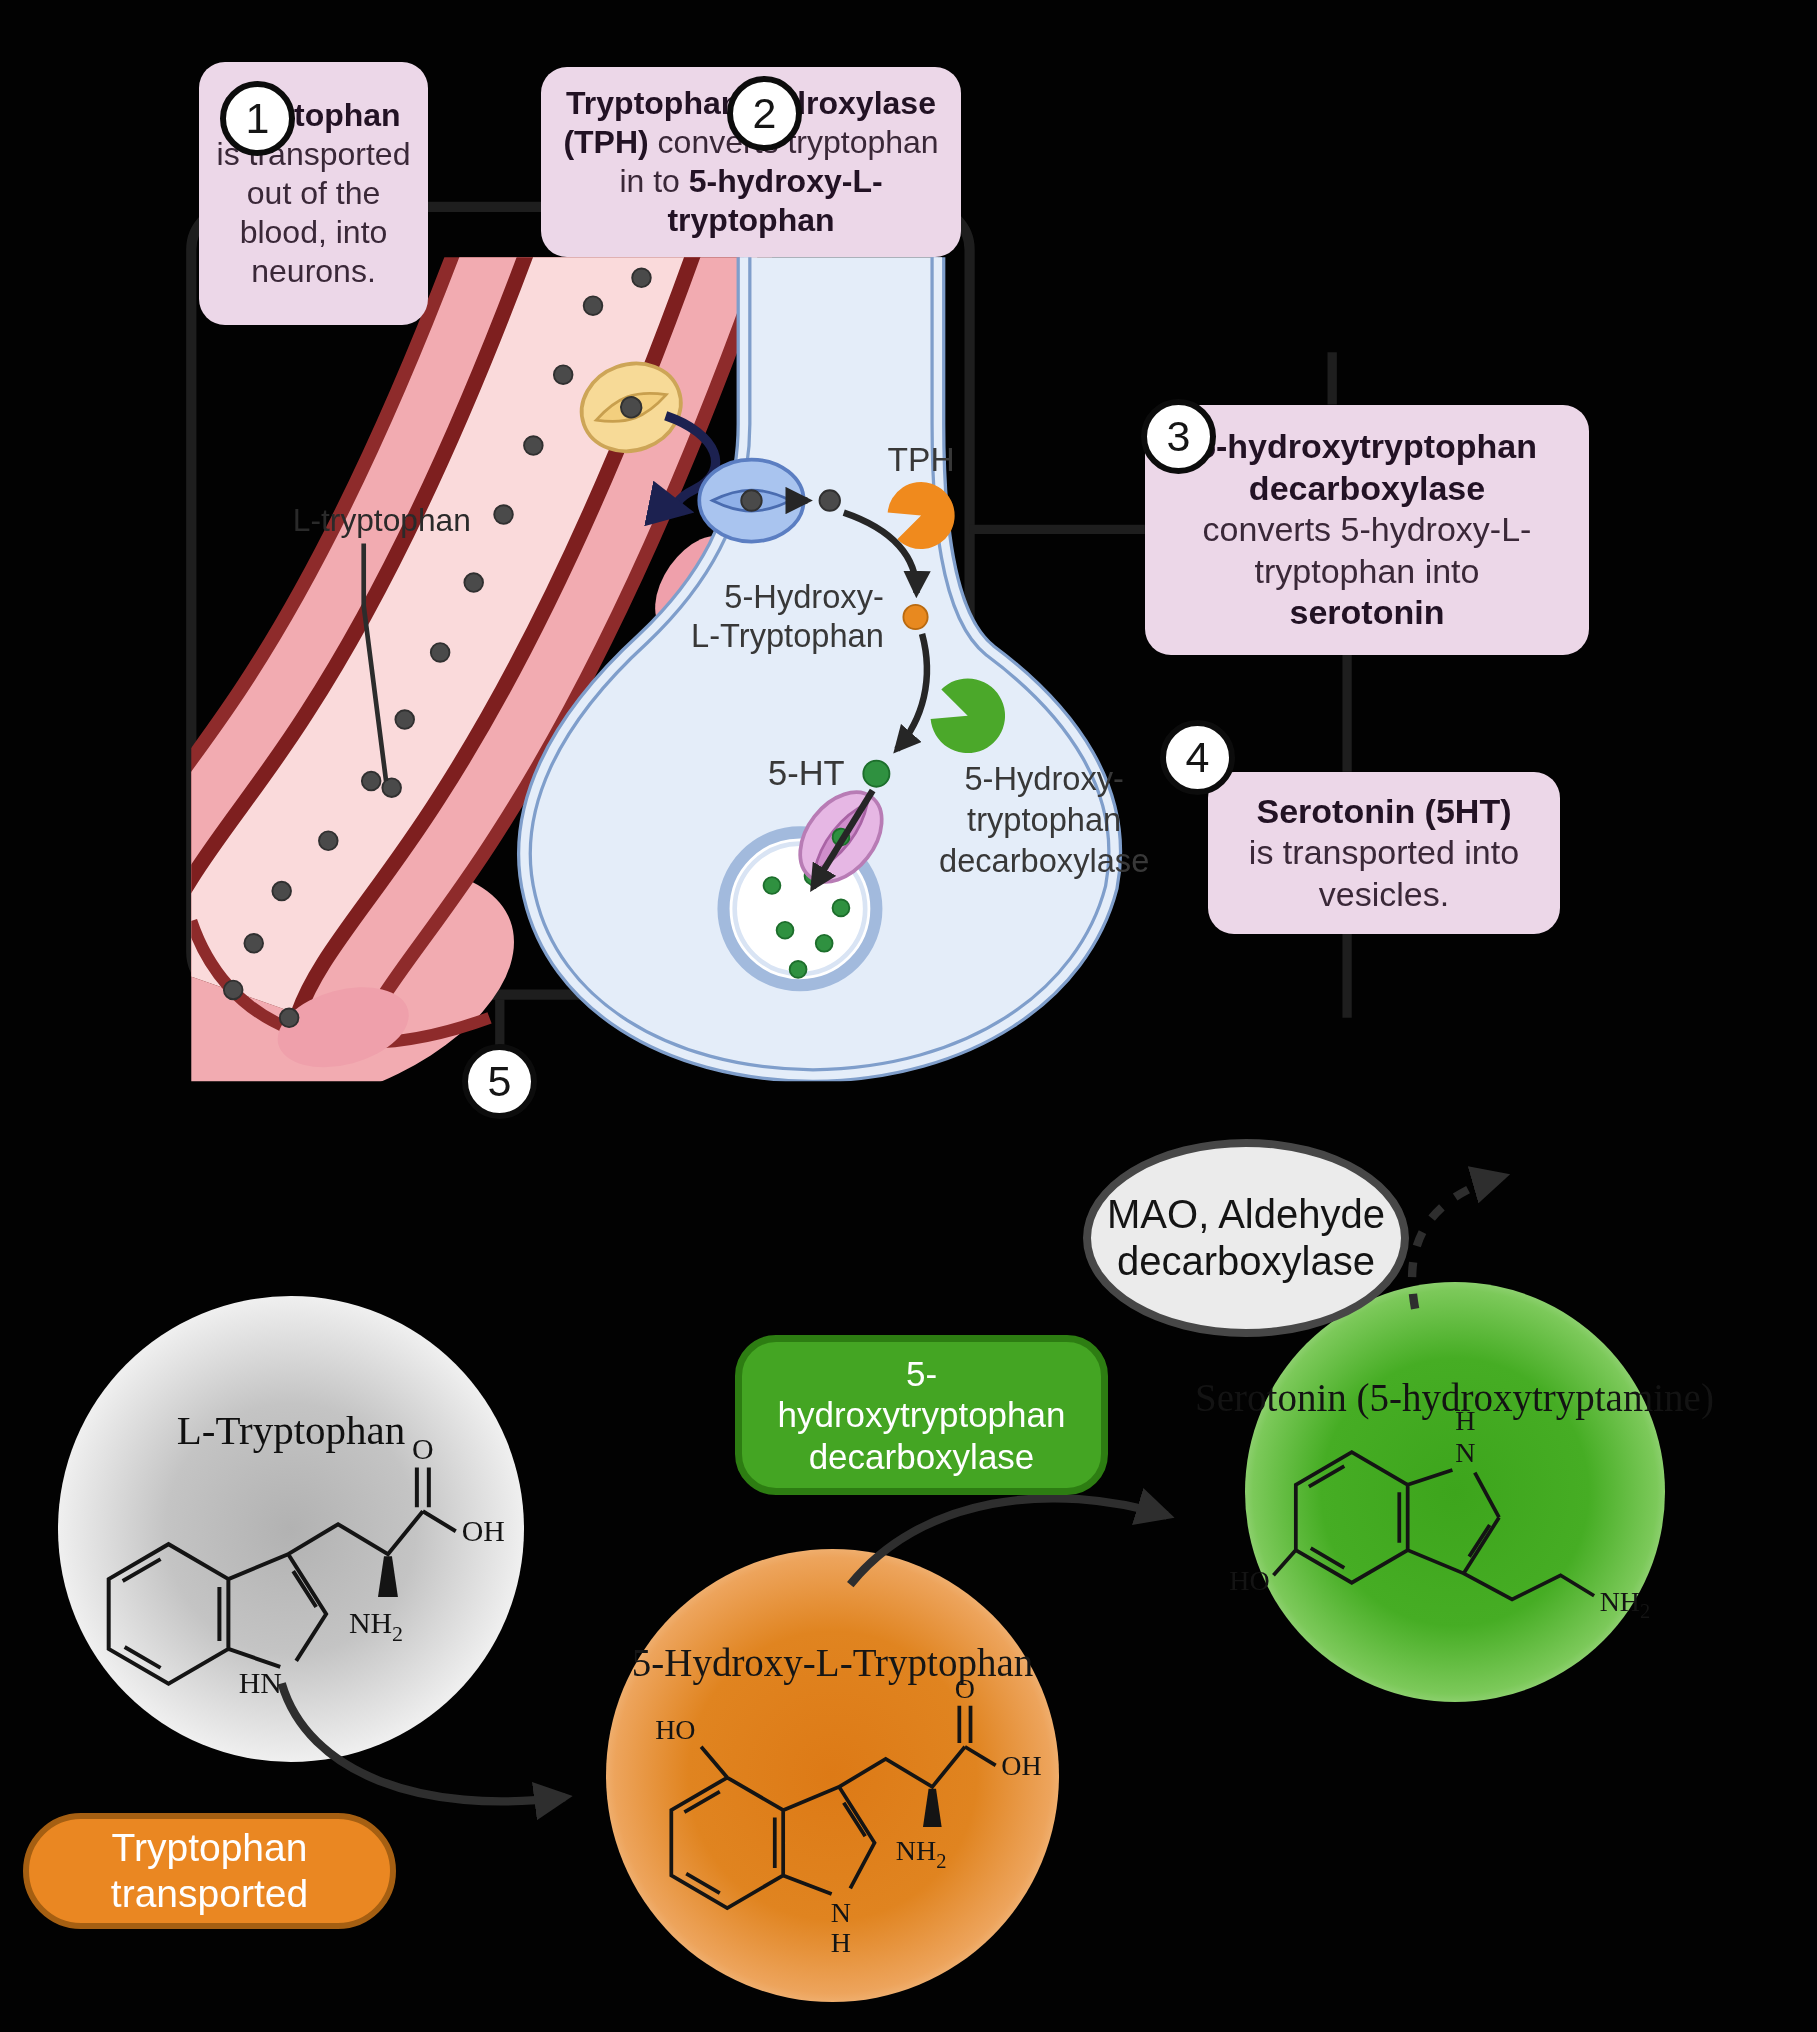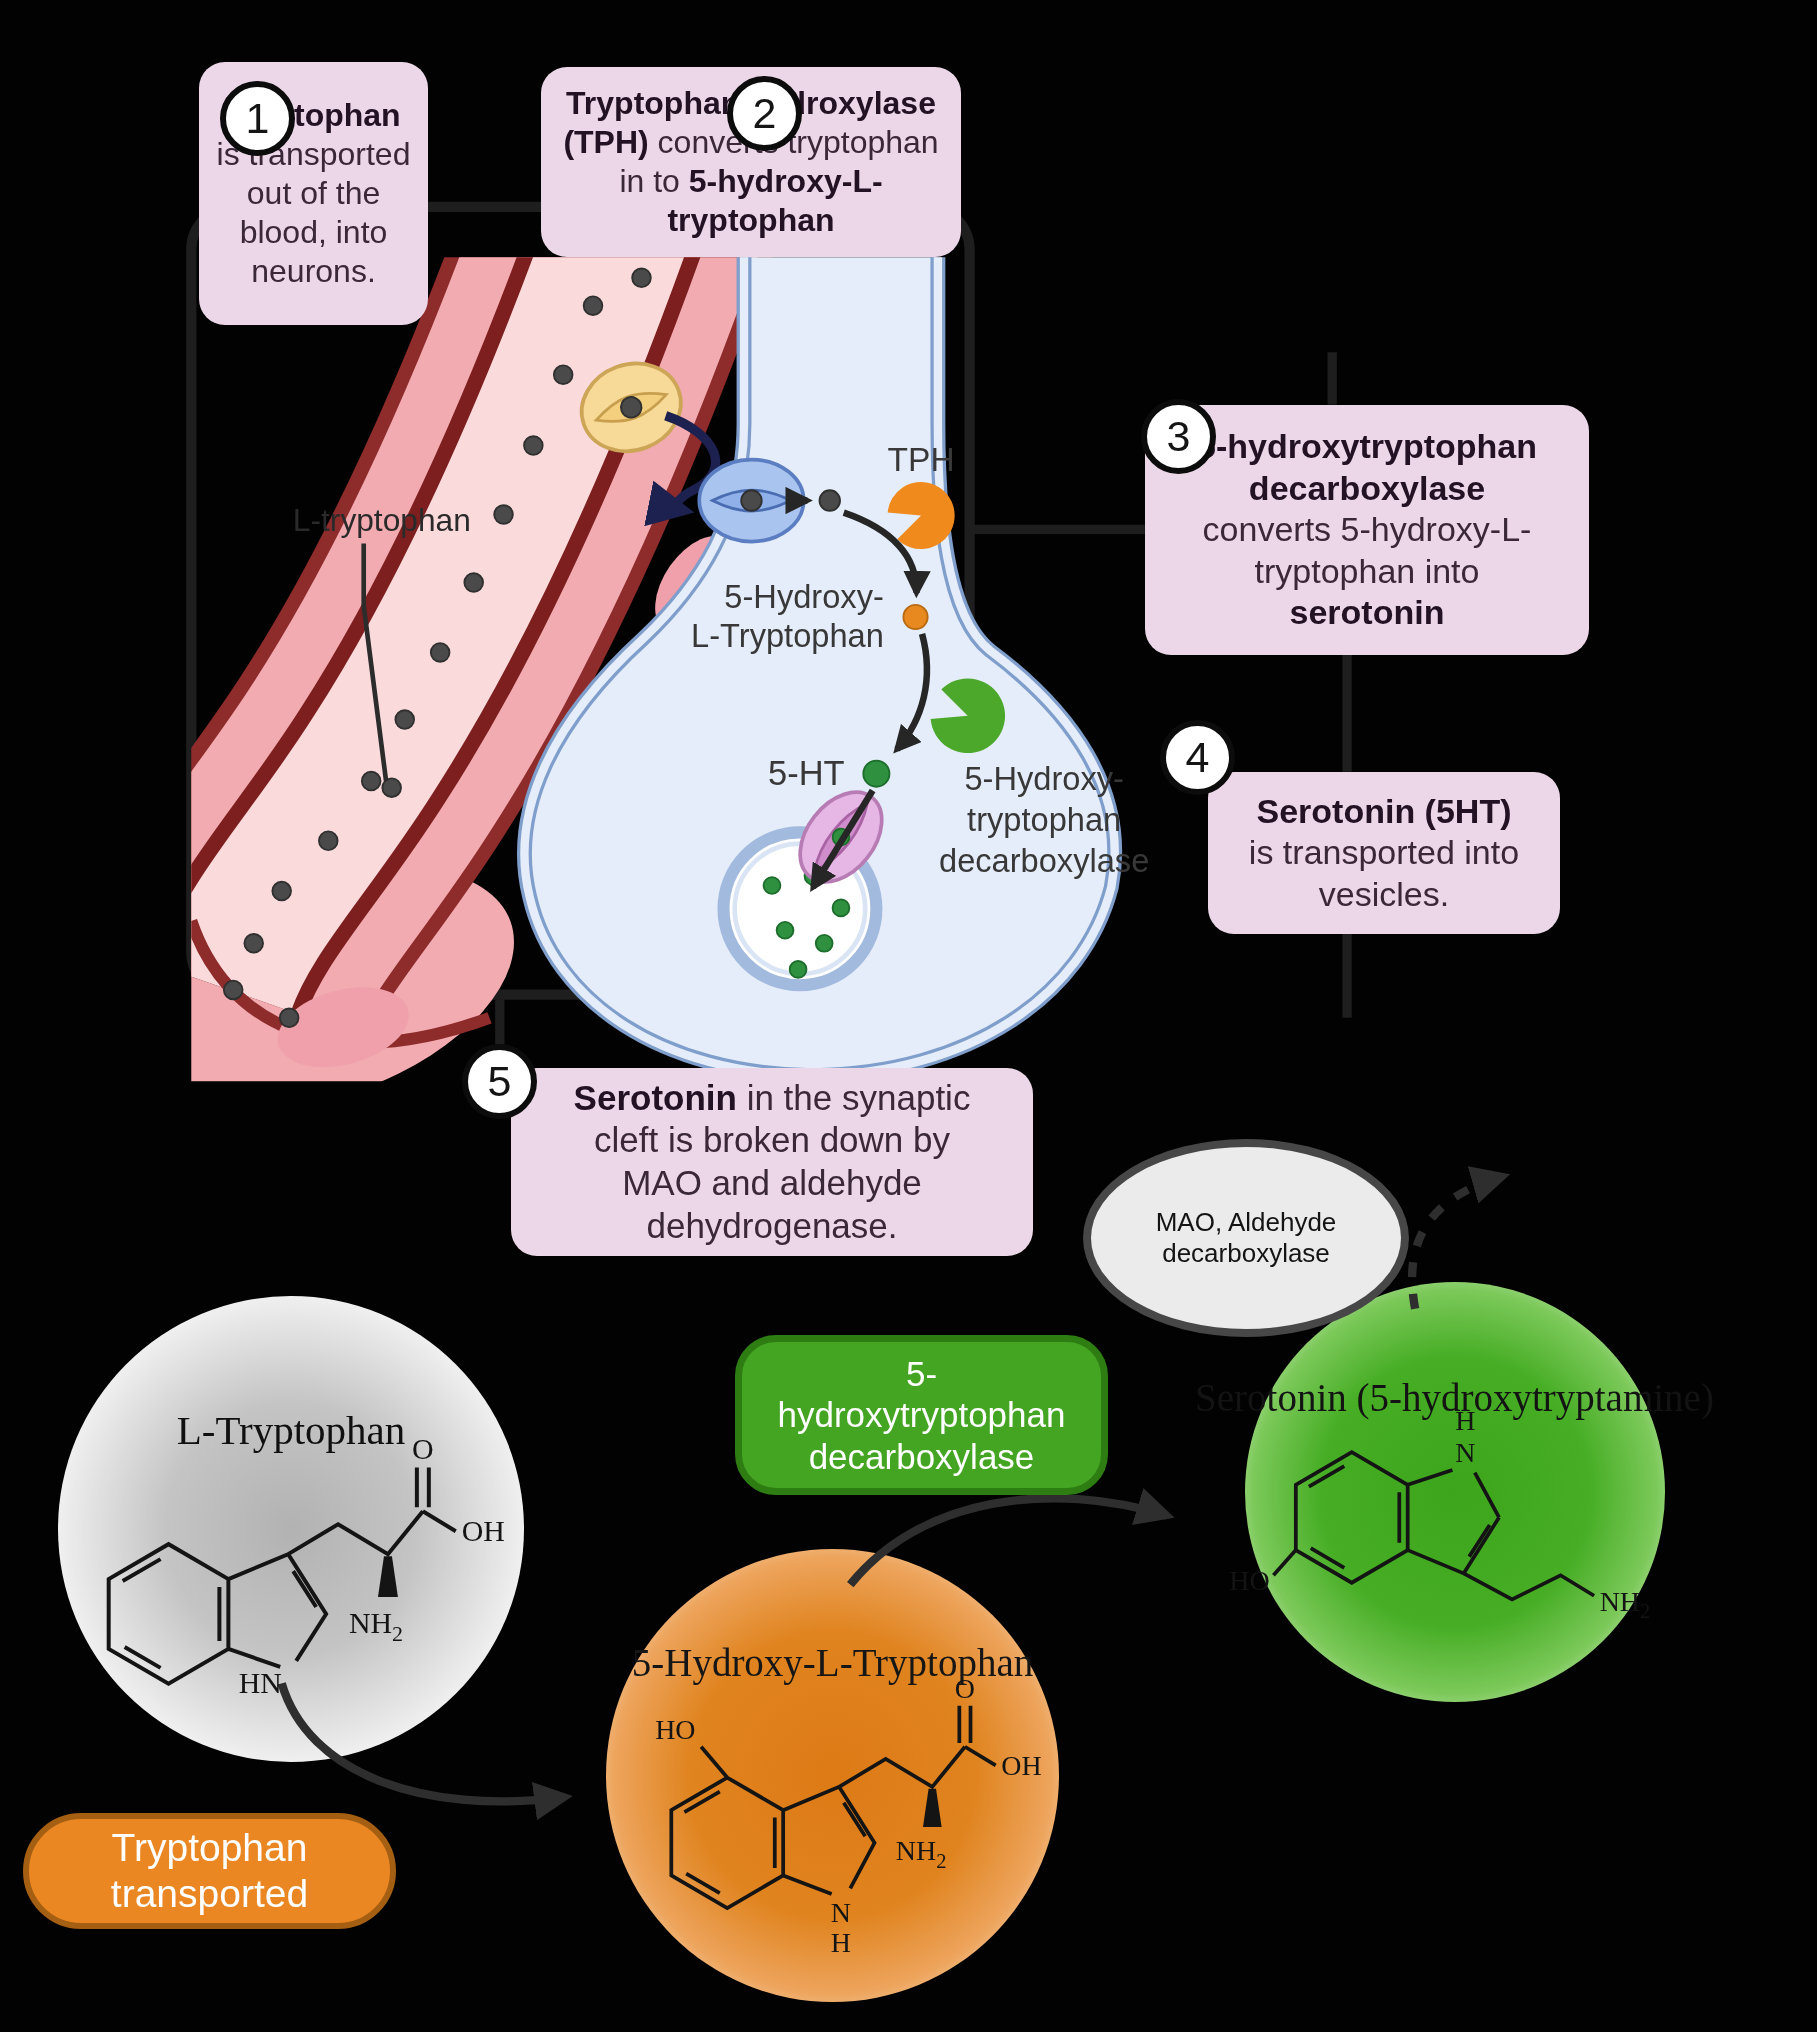--- a/index.html
+++ b/index.html
@@ -27,21 +27,21 @@
             text-align:center;white-space:nowrap;}
   
   .badge{position:absolute;z-index:3;display:flex;flex-direction:column;align-items:center;
          justify-content:center;text-align:center;box-sizing:border-box;}
   .badge span{display:block;}
   .badge-pill{left:23px;top:1813px;width:373px;height:116px;border-radius:58px;background:#ea8722;
               border:6.5px solid #a55f12;color:#fff;font-size:39px;line-height:1.17;}
   .badge-green{left:735px;top:1335px;width:373px;height:160px;border-radius:41px;background:#44a523;
                border:7.5px solid #2d7d12;color:#fff;font-size:35px;line-height:1.18;}
   .badge-mao{left:1083px;top:1139px;width:326px;height:198px;border-radius:50%;background:#ebebeb;
-             border:8.4px solid #474747;color:#141414;font-size:26px;line-height:1.18;}
+             border:8.4px solid #474747;color:#141414;font-size:40px;line-height:1.18;}
   svg text{font-family:"Liberation Sans",sans-serif;}
   svg text.serif{font-family:"Liberation Serif",serif;}
 </style>
 </head>
 <body>
 
 <div class="canvas">
 
   <div class="mol-circle mol-ltrp">
     <div class="mol-name" style="position:absolute;left:0;top:110px;width:466px;font-size:41px;">L-Tryptophan</div>
@@ -209,23 +209,20 @@
   </div>
   <div class="step-box" style="left:541px;top:67px;width:420px;height:190px;font-size:32px;padding:15px 18.6px;">
     <p><b>Tryptophan hydroxylase (TPH)</b><span> converts tryptophan in to </span><b>5-hydroxy-L-tryptophan</b></p>
   </div>
   <div class="step-box" style="left:1145px;top:405px;width:444px;height:250px;font-size:34px;padding:15px 45px;">
     <p><b>5-hydroxytryptophan decarboxylase</b><span> converts 5-hydroxy-L-tryptophan into </span><b>serotonin</b></p>
   </div>
   <div class="step-box" style="left:1208px;top:772px;width:352px;height:162px;font-size:34px;padding:13px 32px;">
     <p><b>Serotonin (5HT)</b><span> is transported into vesicles.</span></p>
   </div>
-  <div class="step-box" style="left:511px;top:1068px;width:522px;height:188px;font-size:35px;padding:13px 51px;">
-    <p><b>Serotonin</b><span> in the synaptic cleft is broken down by MAO and aldehyde dehydrogenase.</span></p>
-  </div>
 
   <div class="num-circle" style="left:220px;top:81px;">1</div>
   <div class="num-circle" style="left:727px;top:76px;">2</div>
   <div class="num-circle" style="left:1141px;top:399px;">3</div>
   <div class="num-circle" style="left:1160px;top:720px;">4</div>
   <div class="num-circle" style="left:462px;top:1044px;">5</div>
 
   <div class="badge badge-pill">
     <span>Tryptophan</span>
     <span>transported</span>

